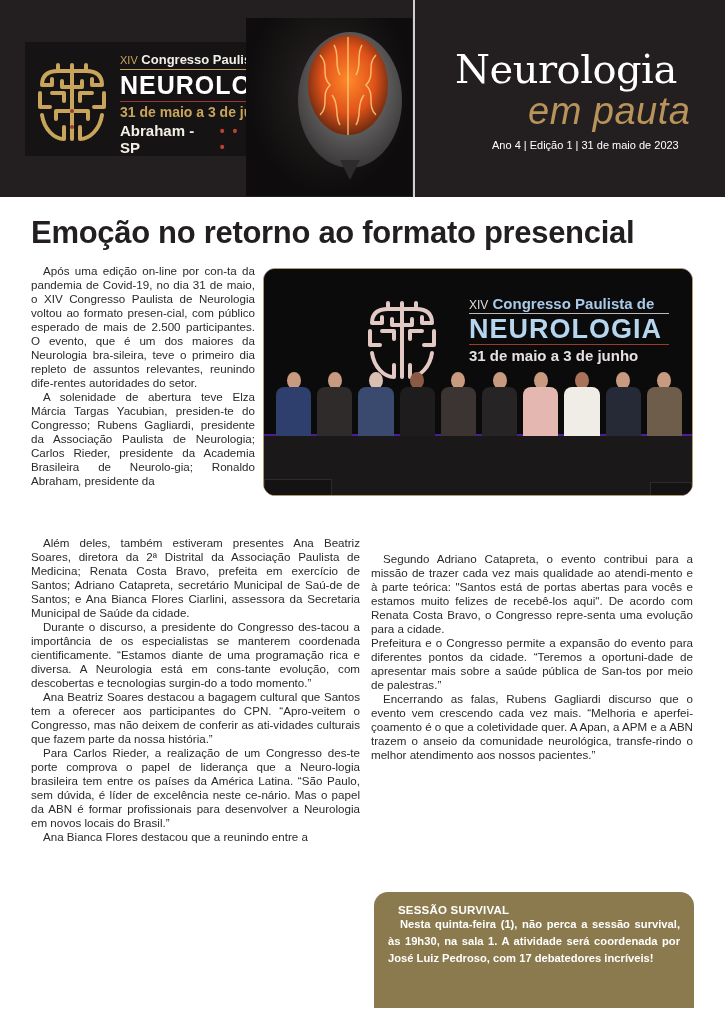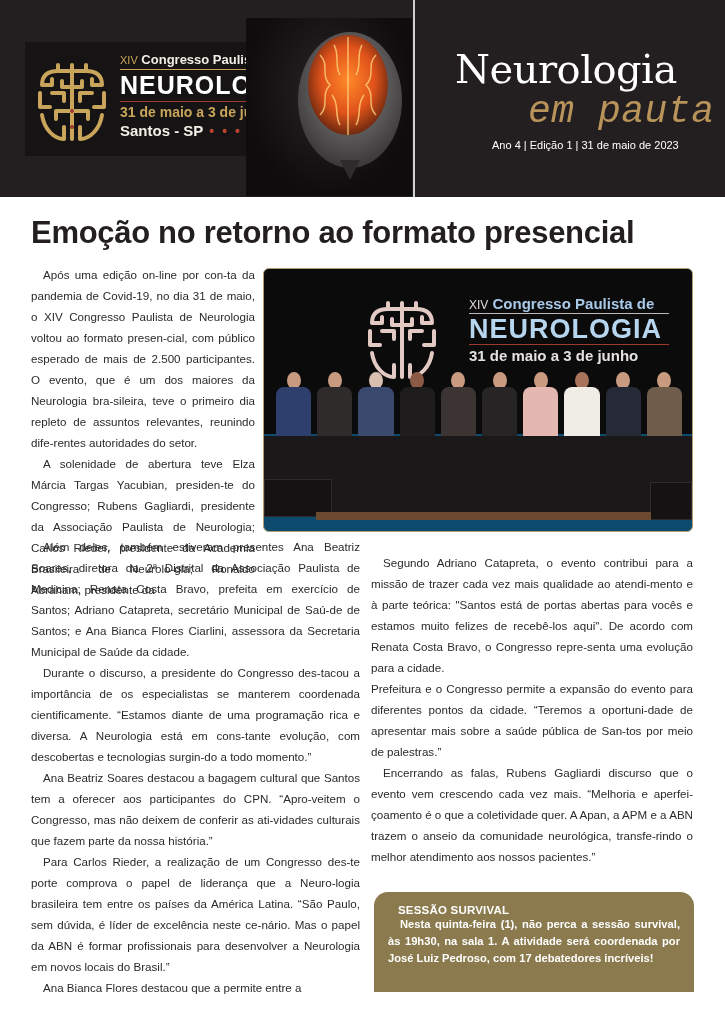--- a/index.html
+++ b/index.html
@@ -18,51 +18,51 @@
   .b-rule.red { background: #9b3a2e; }
   .b-line2 { font-size: 25px; color: #ffffff; letter-spacing: 1px; line-height: 27px; }
   .b-line3 { font-size: 14px; color: #c8a55a; }
   .b-line4 { font-size: 15px; color: #f2efe6; margin-top: 2px; display: flex; align-items: center; gap: 6px; }
   .b-line4 .dots { color: #b8442c; letter-spacing: 2px; font-size: 14px; }
   .b-line4 .year { color: #c8a55a; }
   .head-img { position: absolute; left: 246px; top: 18px; width: 166px; height: 178px; background: radial-gradient(ellipse at 50% 40%, #2a2526 0%, #0e0c0c 70%); }
   .head-svg { position: absolute; left: 290px; top: 25px; width: 122px; height: 160px; }
 
   .mast-title { position: absolute; left: 455px; top: 46px; font-family: "DejaVu Serif", serif; font-size: 40px; color: #ffffff; letter-spacing: -0.5px; }
-  .mast-sub { position: absolute; left: 528px; top: 90px; font-family: Liberation Mono, monospace; font-style: italic; font-weight: 300; font-size: 38px; color: #b8935a; letter-spacing: 0.5px; }
+  .mast-sub { position: absolute; left: 528px; top: 90px; font-family: Liberation Sans, sans-serif; font-style: italic; font-weight: 300; font-size: 38px; color: #b8935a; letter-spacing: 0.5px; }
   .mast-edition { position: absolute; left: 492px; top: 139px; font-size: 11px; color: #ffffff; font-family: "Liberation Sans", sans-serif; }
 
   
   .headline { position: absolute; left: 31px; top: 215px; font-family: "Liberation Sans", sans-serif; font-size: 31px; font-weight: bold; color: #231f20; letter-spacing: -0.3px; text-align: right; }
 
-  .col-text { font-family: "Liberation Sans", sans-serif; font-size: 11.6px; line-height: 21px; color: #2a2a2a; text-align: justify; hyphens: manual; }
+  .col-text { font-family: "Liberation Sans", sans-serif; font-size: 11.6px; line-height: 14px; color: #2a2a2a; text-align: justify; hyphens: manual; }
   .col-text p { text-indent: 12px; }
   .col-a { position: absolute; left: 31px; top: 264px; width: 224px; }
   .col-b { position: absolute; left: 31px; top: 536px; width: 329px; }
   .col-c { position: absolute; left: 371px; top: 552px; width: 322px; }
 
-  .photo { position: absolute; left: 263px; top: 268px; width: 430px; height: 264px; border-radius: 6px; background: #0c4a6e; overflow: hidden; border: 1px solid #b29c6e; }
+  .photo { position: absolute; left: 263px; top: 268px; width: 430px; height: 228px; border-radius: 12px; background: #4c1d95; overflow: hidden; border: 1px solid #b29c6e; }
   .photo-stage-wall { position: absolute; left: 0; top: 0; width: 100%; height: 165px; background: #0c0b0b; }
   .photo-brain { position: absolute; left: 92px; top: 26px; width: 92px; height: 90px; }
   .photo-text { position: absolute; left: 205px; top: 26px; font-family: "Liberation Sans", sans-serif; font-weight: bold; }
   .p-l1 { font-size: 15px; color: #a9c9e8; }
   .p-l1 .r { color: #e0d8d8; font-weight: normal; font-size: 12px; }
   .p-rule { height: 1px; background: #bfb8b8; width: 200px; margin: 1px 0; }
   .p-l2 { font-size: 27px; color: #b6d5ef; letter-spacing: 1px; line-height: 28px; }
   .p-l3 { font-size: 15px; color: #e6e1e1; margin-top: 2px; }
   .people { position: absolute; left: 10px; top: 80px; width: 410px; height: 90px; display: flex; align-items: flex-end; gap: 2px; }
   .person { flex: 1; position: relative; height: 80px; }
   .person .pbody { position: absolute; bottom: 0; left: 2px; right: 2px; height: 52px; border-radius: 8px 8px 0 0; }
   .person .phead { position: absolute; bottom: 50px; left: 50%; width: 14px; height: 17px; margin-left: -7px; border-radius: 50%; background: #c89a80; }
   .stage-table { position: absolute; left: 0; top: 167px; width: 100%; height: 80px; background: #1a1818; }
   .stage-floor { position: absolute; left: 52px; top: 243px; width: 335px; height: 8px; background: #6b4a31; }
   .speaker-l { position: absolute; left: 0; top: 210px; width: 68px; height: 38px; background: #141212; border: 1px solid #2c2a2a; }
   .speaker-r { position: absolute; right: 0; top: 213px; width: 42px; height: 38px; background: #141212; border: 1px solid #2c2a2a; }
 
-  .survival { position: absolute; left: 374px; top: 892px; width: 320px; height: 100px; background: #8b7a4d; border-radius: 14px 14px 0 0; padding: 12px 14px 0 14px; font-family: "Liberation Sans", sans-serif; color: #ffffff; }
+  .survival { position: absolute; left: 374px; top: 892px; width: 320px; height: 116px; background: #8b7a4d; border-radius: 14px 14px 0 0; padding: 12px 14px 0 14px; font-family: "Liberation Sans", sans-serif; color: #ffffff; }
   .survival-title { font-size: 11.5px; font-weight: bold; padding-left: 10px; letter-spacing: 0.2px; }
   .survival-body { font-size: 11.2px; line-height: 17px; font-weight: bold; text-indent: 12px; text-align: justify; }
 </style>
 </head>
 <body>
 
 <div class="header">
   <div class="banner"></div>
   <svg class="brain-logo" viewBox="0 0 80 90">
     <g fill="none" stroke="#c8a55a" stroke-width="4" stroke-linecap="round" stroke-linejoin="round">
@@ -80,21 +80,21 @@
     <circle cx="40" cy="54" r="2" fill="#9b3a2e"></circle>
     <circle cx="40" cy="70" r="2" fill="#9b3a2e"></circle>
   </svg>
   <div class="banner-text">
     <div class="b-line1"><span class="roman">XIV</span> <span>Congresso Paulista de</span></div>
     <div class="b-rule"></div>
     <div class="b-line2">NEUROLOGIA</div>
     <div class="b-rule red"></div>
     <div class="b-line3">31 de maio a 3 de junho</div>
     <div class="b-line4">
-      <span>Santos - SP</span>
+      <span>Abraham - SP</span>
       <span class="dots">• • •</span>
       <span class="year">2023</span>
     </div>
   </div>
   <div class="head-img"></div>
   <svg class="head-svg" viewBox="0 0 122 160">
     <defs>
       <radialGradient id="glow" cx="50%" cy="45%" r="55%">
         <stop offset="0%" stop-color="#ff8a2a"></stop>
         <stop offset="60%" stop-color="#e0521a"></stop>
@@ -197,21 +197,21 @@
   <div class="speaker-l"></div>
   <div class="speaker-r"></div>
   <div class="stage-floor"></div>
 </div>
 
 <div class="col-text col-b">
   <p>Além deles, também estiveram presentes Ana Beatriz Soares, diretora da 2ª Distrital da Associação Paulista de Medicina; Renata Costa Bravo, prefeita em exercício de Santos; Adriano Catapreta, secretário Municipal de Saú-de de Santos; e Ana Bianca Flores Ciarlini, assessora da Secretaria Municipal de Saúde da cidade.</p>
   <p>Durante o discurso, a presidente do Congresso des-tacou a importância de os especialistas se manterem coordenada cientificamente. “Estamos diante de uma programação rica e diversa. A Neurologia está em cons-tante evolução, com descobertas e tecnologias surgin-do a todo momento.”</p>
   <p>Ana Beatriz Soares destacou a bagagem cultural que Santos tem a oferecer aos participantes do CPN. “Apro-veitem o Congresso, mas não deixem de conferir as ati-vidades culturais que fazem parte da nossa história.”</p>
   <p>Para Carlos Rieder, a realização de um Congresso des-te porte comprova o papel de liderança que a Neuro-logia brasileira tem entre os países da América Latina. “São Paulo, sem dúvida, é líder de excelência neste ce-nário. Mas o papel da ABN é formar profissionais para desenvolver a Neurologia em novos locais do Brasil.”</p>
-  <p>Ana Bianca Flores destacou que a permite entre a</p>
+  <p>Ana Bianca Flores destacou que a reunindo entre a</p>
 </div>
 
 <div class="col-text col-c">
   <p>Segundo Adriano Catapreta, o evento contribui para a missão de trazer cada vez mais qualidade ao atendi-mento e à parte teórica: "Santos está de portas abertas para vocês e estamos muito felizes de recebê-los aqui". De acordo com Renata Costa Bravo, o Congresso repre-senta uma evolução para a cidade.</p>
   <p style="text-indent:0">Prefeitura e o Congresso permite a expansão do evento para diferentes pontos da cidade. “Teremos a oportuni-dade de apresentar mais sobre a saúde pública de San-tos por meio de palestras.”</p>
   <p>Encerrando as falas, Rubens Gagliardi discurso que o evento vem crescendo cada vez mais. “Melhoria e aperfei-çoamento é o que a coletividade quer. A Apan, a APM e a ABN trazem o anseio da comunidade neurológica, transfe-rindo o melhor atendimento aos nossos pacientes.”</p>
 </div>
 
 <div class="survival">
   <div class="survival-title">SESSÃO SURVIVAL</div>

